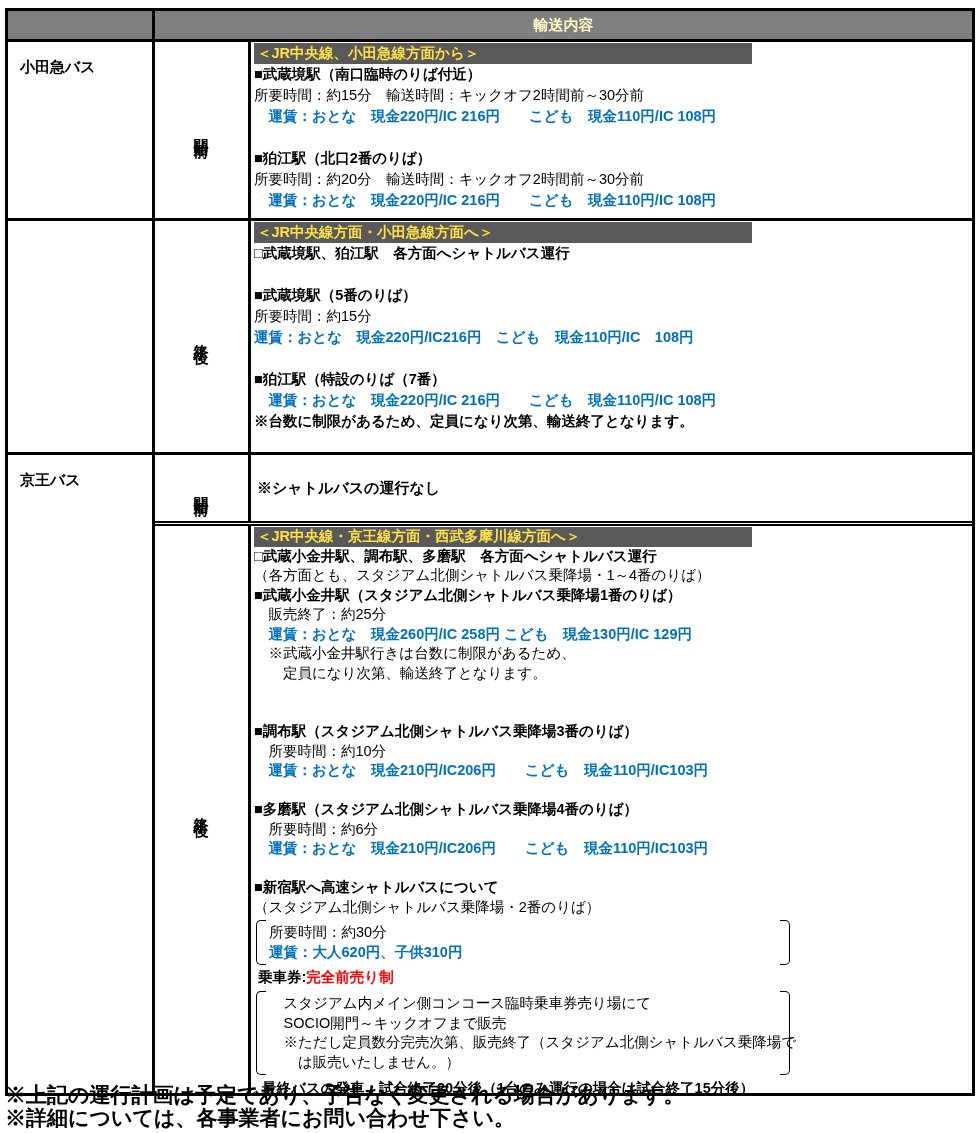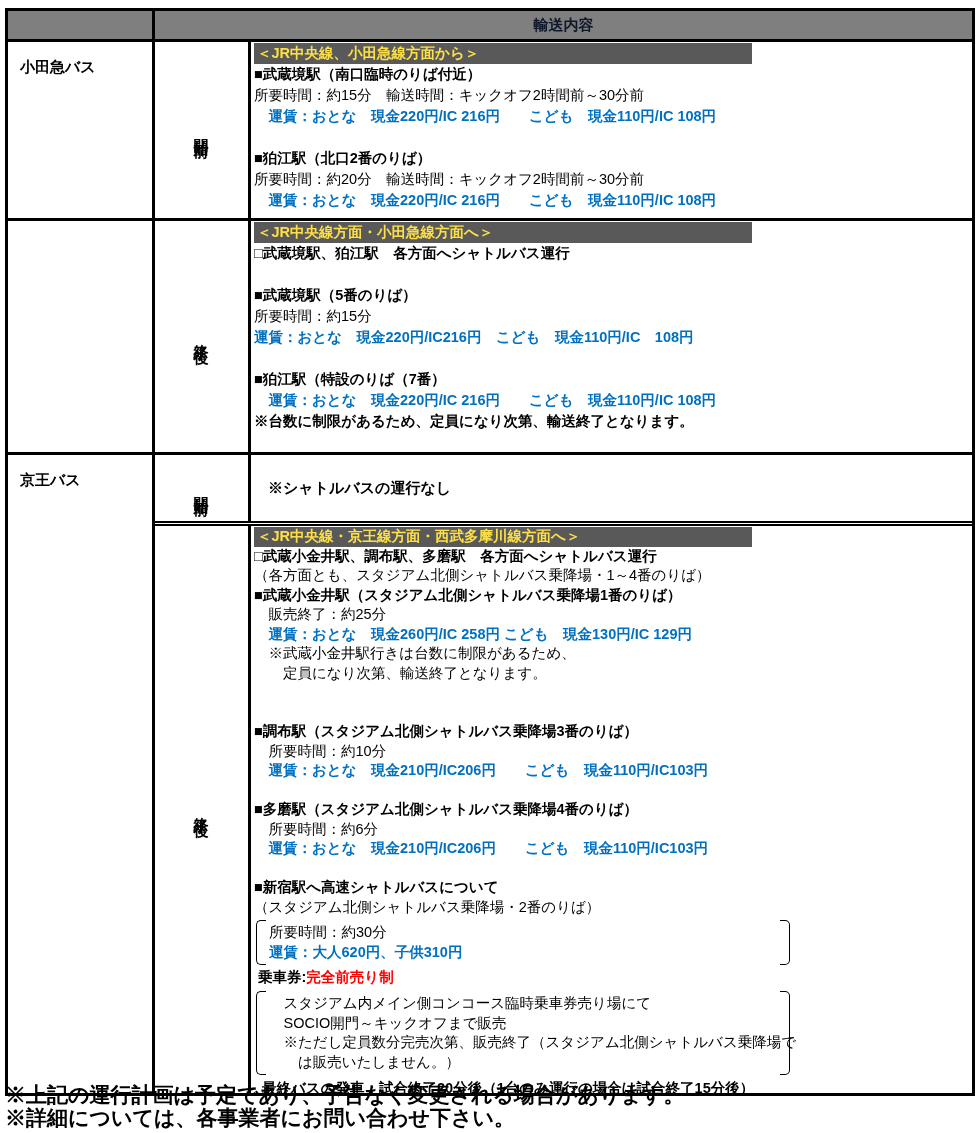--- a/index.html
+++ b/index.html
@@ -7,41 +7,41 @@
         font-family:"Liberation Sans",sans-serif;color:#000;overflow:hidden;
         --header-bg:#7F7F7F;--bar-bg:#595959;--blue:#0070C0;--red:#FF0000;}
   .tbl{position:absolute;left:5px;top:8px;width:964px;border:3px solid #000;}
   .row{display:flex;}
   .hdr{height:28px;background:var(--header-bg);border-bottom:3px solid #000;}
   .c1{width:147px;border-right:3px solid #000;box-sizing:border-box;flex:none;}
   .c2{width:96px;border-right:3px solid #000;box-sizing:border-box;flex:none;
       display:flex;align-items:center;justify-content:center;}
   .c3{flex:1;min-width:0;padding:0;overflow:hidden;}
   .hdr-title{flex:1;display:flex;align-items:center;justify-content:center;
-      color:#0f172a;font-weight:bold;font-size:15px;}
+      color:#fef9c3;font-weight:bold;font-size:15px;}
   .r1{height:176px;border-bottom:3px solid #000;}
   .r2{height:231px;border-bottom:3px solid #000;}
   .keio{height:638px;}
   .keio-right{flex:1;display:flex;flex-direction:column;min-width:0;}
   .keio-sub1{display:flex;height:66px;border-bottom:5px double #000;}
   .keio-sub2{display:flex;flex:1;min-height:0;}
   .company{font-weight:bold;font-size:15px;padding:16px 0 0 12px;}
   .timing{writing-mode:vertical-rl;text-orientation:upright;font-weight:bold;
       font-size:15px;letter-spacing:3px;line-height:1;}
   .ln{line-height:21px;font-size:14.5px;white-space:pre;}
   .ln-bar{background:var(--bar-bg);color:#fde047;font-weight:bold;width:498px;
       padding-left:3px;box-sizing:border-box;}
   .ln-bold{font-weight:bold;}
   .ln-plain{}
   .ln-blue{color:var(--blue);font-weight:bold;}
   .ln-blank{min-height:21px;}
   .tight .ln{line-height:19.5px;}
   .tight .ln-blank{min-height:19.5px;}
   .pad{padding:1px 2px 0 3px;}
-  .nobus{display:flex;align-items:center;padding-left:17px;font-weight:bold;font-size:15px;}
+  .nobus{display:flex;align-items:center;padding-left:6px;font-weight:bold;font-size:15px;}
   .bracket{position:relative;width:534px;margin:3px 0 2px 2px;padding:3px 14px 3px 13px;box-sizing:border-box;}
   .bracket::before{content:"";position:absolute;left:0;top:0;bottom:0;width:9px;
       border:1px solid #000;border-right:none;border-radius:5px 0 0 5px;}
   .bracket::after{content:"";position:absolute;right:0;top:0;bottom:0;width:9px;
       border:1px solid #000;border-left:none;border-radius:0 5px 5px 0;}
   .ticket{line-height:21px;font-size:14.5px;padding-left:4px;margin:2px 0 3px 0;}
   .ticket .lbl{font-weight:bold;}
   .ticket .val{font-weight:bold;color:var(--red);}
   .lastbus{font-weight:bold;font-size:14.5px;line-height:20px;padding-left:8px;margin-top:3px;white-space:pre;}
   .footer{position:absolute;left:5px;top:1083px;}

